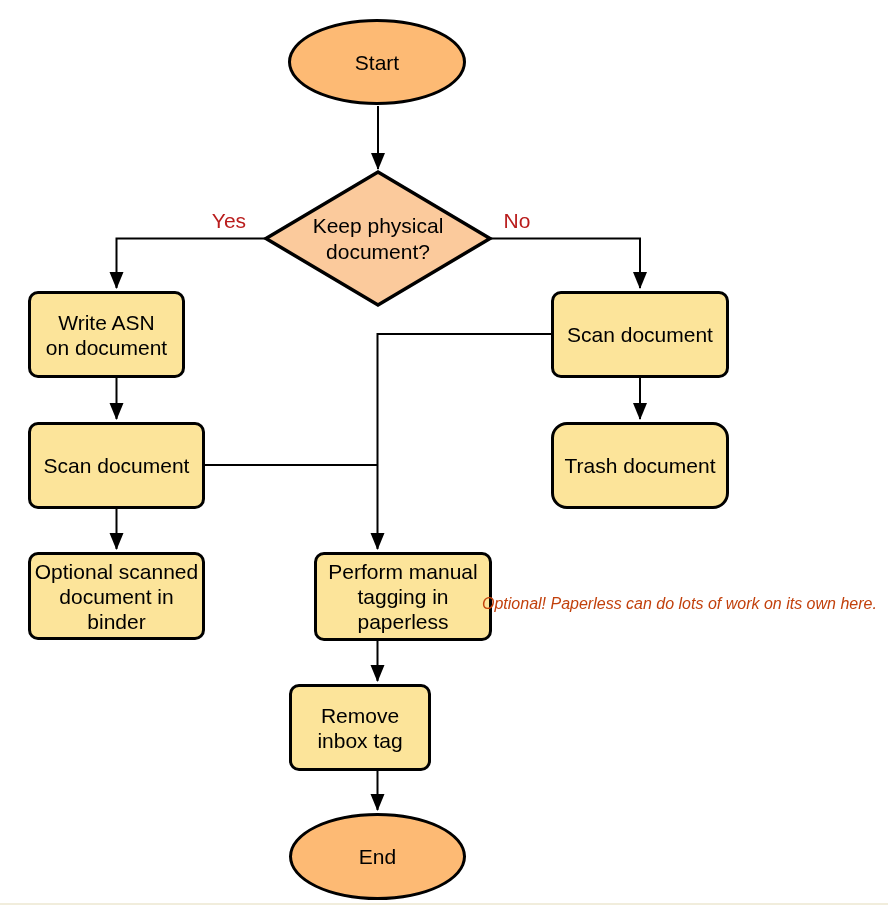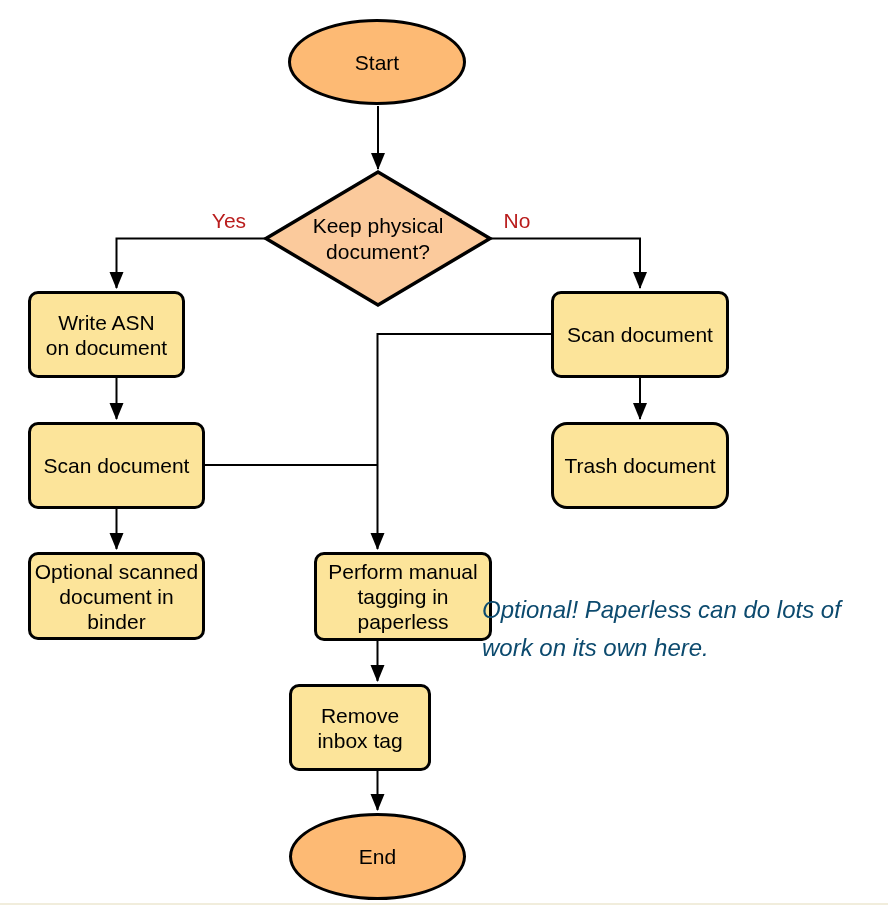--- a/index.html
+++ b/index.html
@@ -71,24 +71,24 @@
     position: absolute;
     z-index: 1;
     font-size: 21px;
     line-height: 23px;
     color: #b91c1c;
     text-align: center;
   }
   .annotation {
     position: absolute;
     z-index: 1;
-    font-size: 24px;
+    font-size: 16px;
     font-style: italic;
-    line-height: 38px;
-    color: #0c4a6e;
+    line-height: 26px;
+    color: #c2410c;
   }
   .bottom-rule {
     position: absolute;
     left: 0;
     top: 903px;
     width: 888px;
     height: 2px;
     background: #f1eddc;
     z-index: 1;
   }

